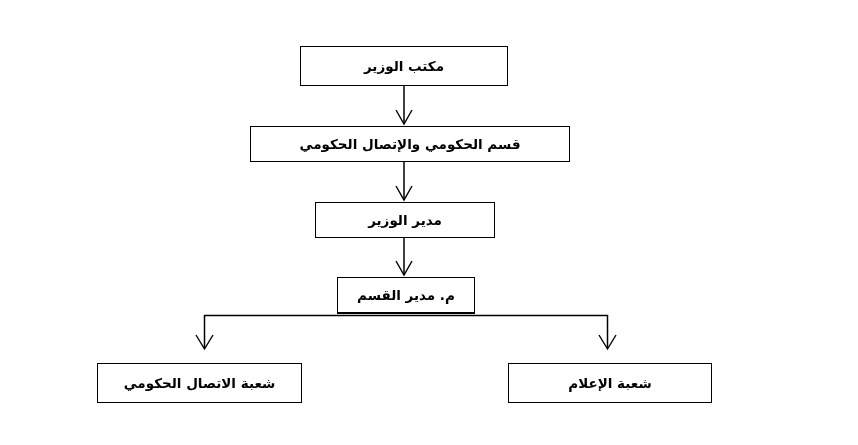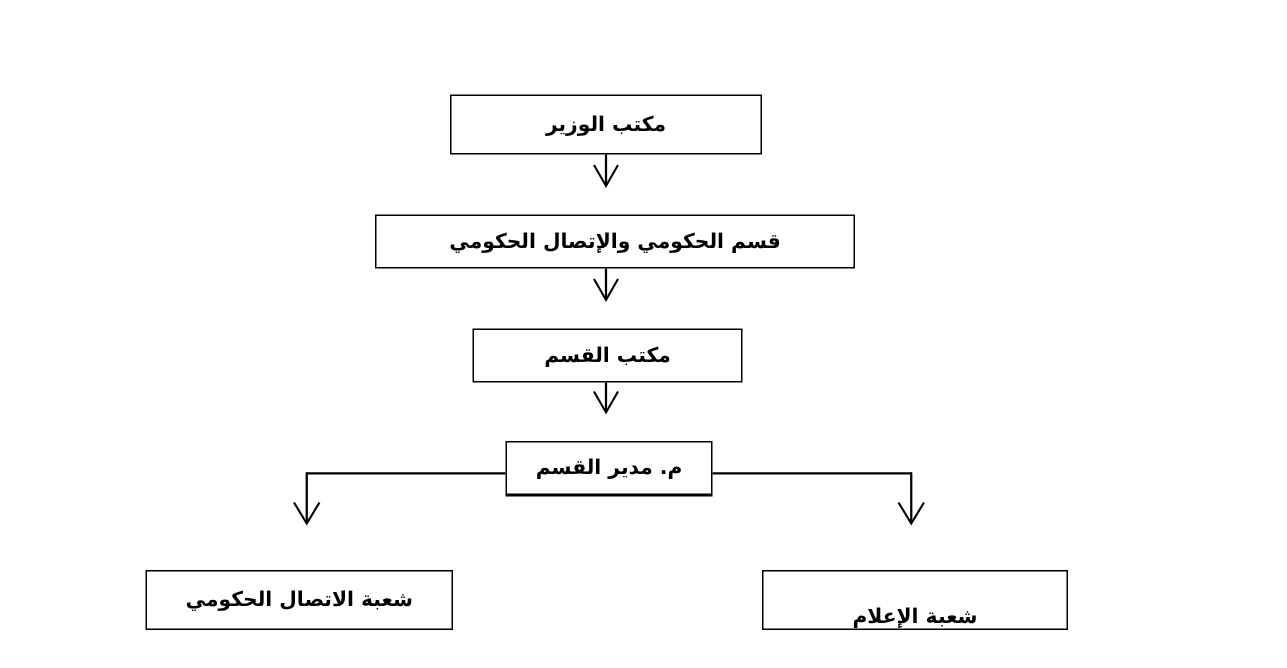--- a/index.html
+++ b/index.html
@@ -27,37 +27,36 @@
     display: flex;
     align-items: center;
     justify-content: center;
     text-align: center;
     color: #000000;
     font-weight: 700;
     font-size: 13.5px;
     line-height: 1.2;
     direction: rtl;
     z-index: 3;
-    margin-top: 17px;
   }
 
   .node-label {
     display: block;
     padding: 0 6px;
     white-space: nowrap;
   }
 
   
   #node-minister-office  { left: 300px; top: 46px;  width: 208px; height: 40px; }
   #node-media-dept       { left: 250px; top: 126px; width: 320px; height: 36px; }
   #node-dept-director    { left: 315px; top: 202px; width: 180px; height: 36px; }
   #node-asst-director    { left: 337px; top: 277px; width: 138px; height: 37px;
                            border-bottom-width: 2.2px; }
   #node-gov-comm-div     { left: 97px;  top: 363px; width: 205px; height: 40px; }
-  #node-media-div        { left: 508px; top: 363px; width: 204px; height: 40px; align-items: flex-end; }
+  #node-media-div        { left: 508px; top: 363px; width: 204px; height: 40px; }
 
   
   #connectors {
     position: absolute;
     left: 0;
     top: 0;
     width: 858px;
     height: 445px;
     z-index: 1;
     pointer-events: none;
@@ -113,21 +112,21 @@
 
   <div class="node" id="node-minister-office">
     <span class="node-label">مكتب الوزير</span>
   </div>
 
   <div class="node" id="node-media-dept">
     <span class="node-label">قسم الحكومي والإتصال الحكومي</span>
   </div>
 
   <div class="node" id="node-dept-director">
-    <span class="node-label">مكتب القسم</span>
+    <span class="node-label">مدير الوزير</span>
   </div>
 
   <div class="node" id="node-gov-comm-div">
     <span class="node-label">شعبة الاتصال الحكومي</span>
   </div>
 
   <div class="node" id="node-asst-director">
     <span class="node-label">م. مدير القسم</span>
   </div>
 

